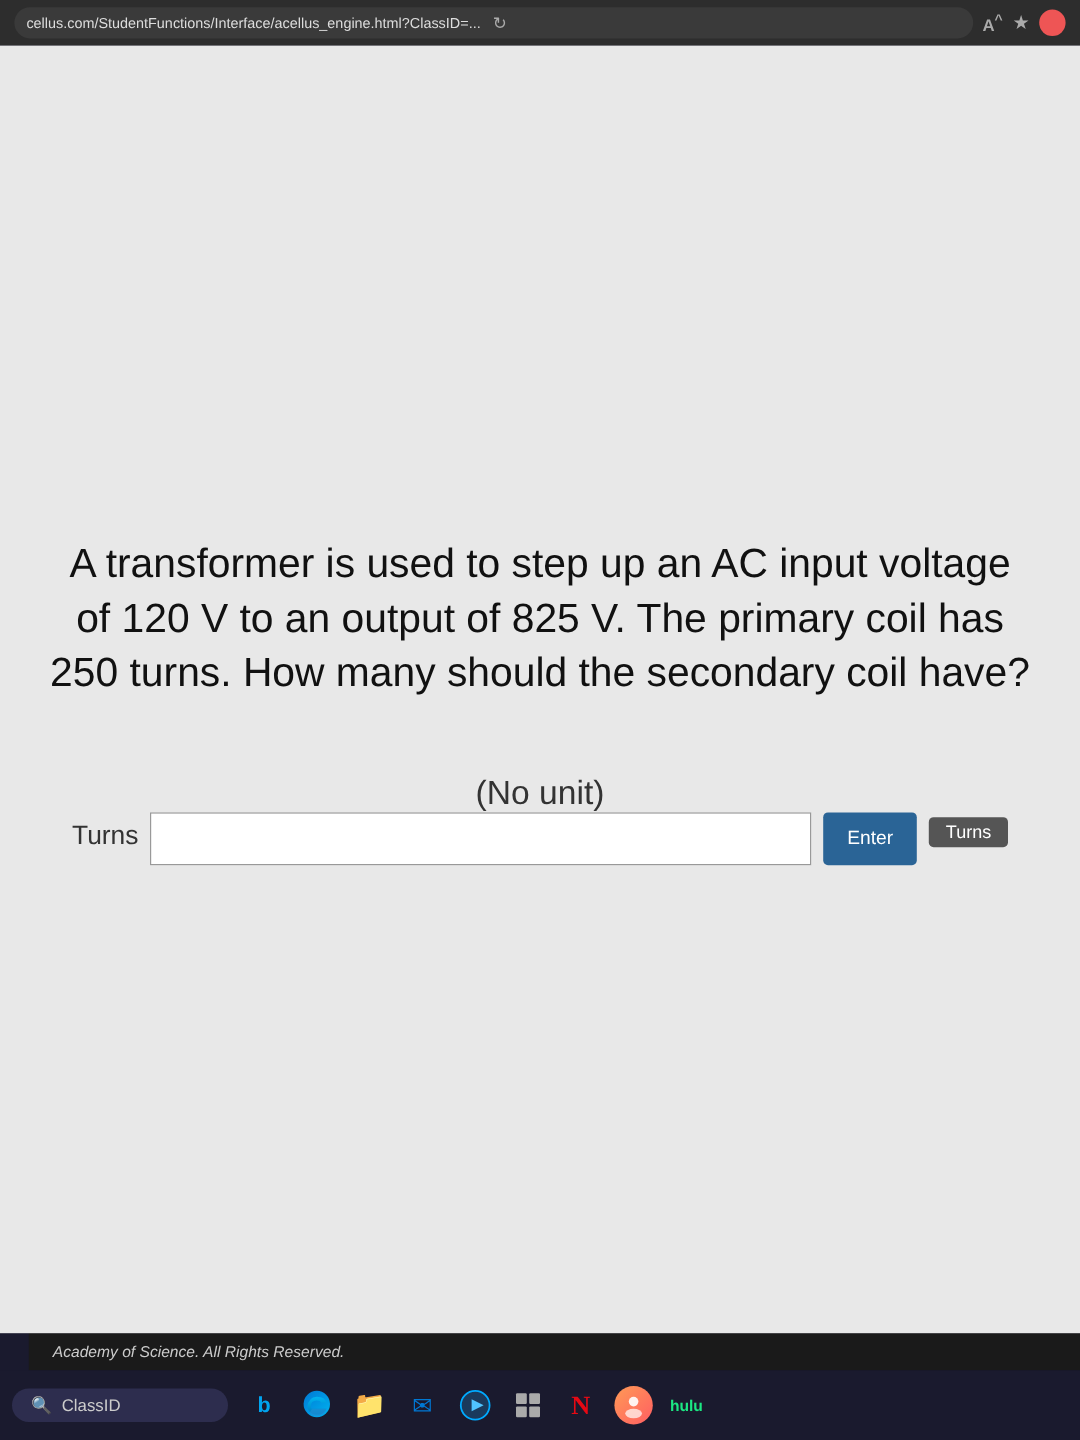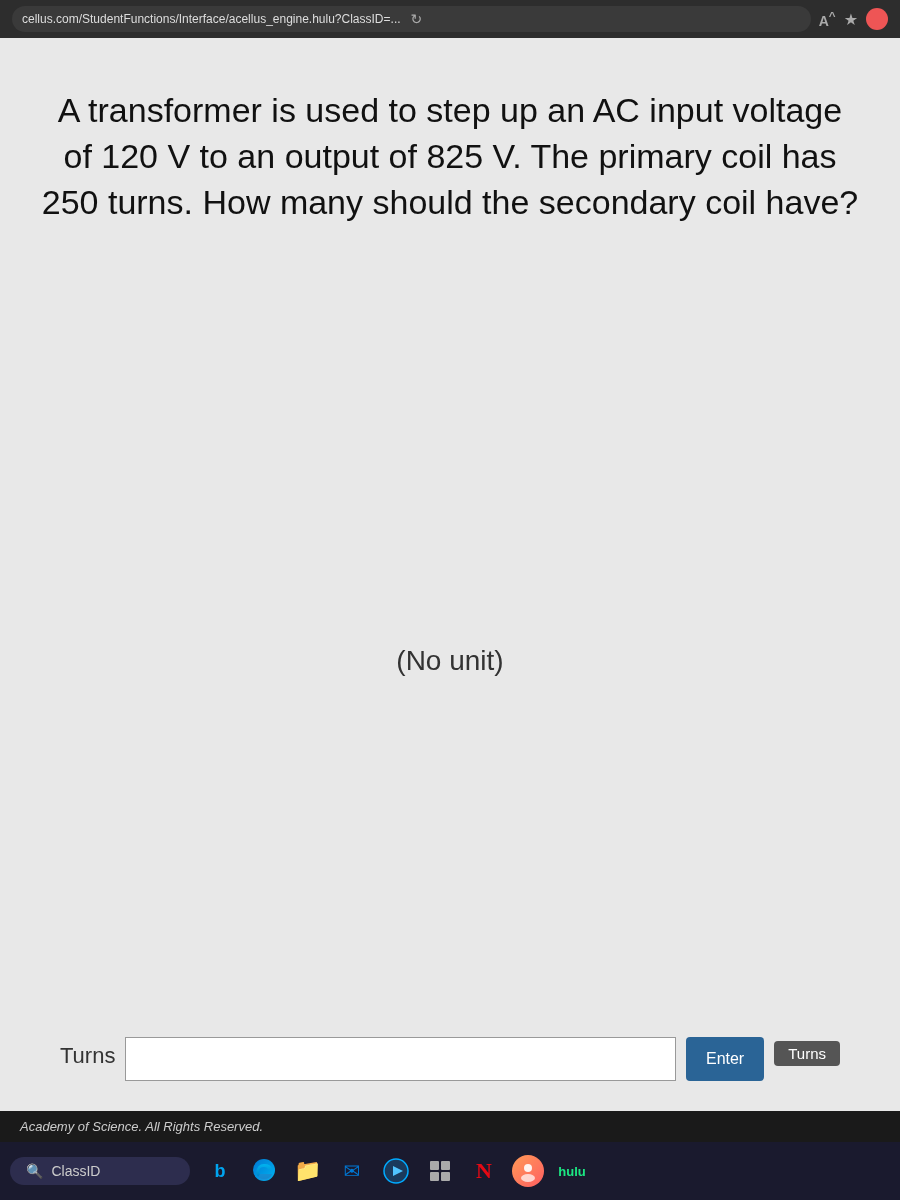--- a/index.html
+++ b/index.html
@@ -46,21 +46,21 @@
       text-overflow: ellipsis;
     }
 
     
     .main-content {
       flex: 1;
       background: #e8e8e8;
       display: flex;
       flex-direction: column;
       align-items: center;
-      justify-content: space-between;
+      justify-content: center;
       padding: 50px 40px 30px 40px;
       position: relative;
     }
 
     .question-text {
       font-size: 34px;
       font-weight: 500;
       color: #111;
       text-align: center;
       line-height: 1.35;
@@ -131,20 +131,21 @@
     }
 
     
     .copyright-bar {
       background: #1a1a1a;
       color: #ccc;
       font-size: 13px;
       font-style: italic;
       padding: 8px 20px;
       flex-shrink: 0;
+      margin-left: 24px;
     }
 
     
     .taskbar {
       background: #1a1a2e;
       height: 58px;
       display: flex;
       align-items: center;
       padding: 0 10px;
       gap: 6px;
@@ -261,21 +262,21 @@
       border-radius: 50%;
       background: #e55;
       display: inline-block;
     }
   </style>
 </head>
 <body>
 
 <div class="browser-bar">
   <div class="address-bar">
-    <span class="address-text">cellus.com/StudentFunctions/Interface/acellus_engine.hulu?ClassID=...</span>
+    <span class="address-text">cellus.com/StudentFunctions/Interface/acellus_engine.html?ClassID=...</span>
     <span class="reload-icon" style="margin-left:4px;">↻</span>
   </div>
   <span class="browser-a-icon">A<sup>^</sup></span>
   <span class="browser-star">★</span>
   <span class="browser-avatar"></span>
 </div>
 
 <div class="main-content">
 
   <p class="question-text">A transformer is used to step up an AC input voltage of 120 V to an output of 825 V.  The primary coil has 250 turns.  How many should the secondary coil have?</p>

